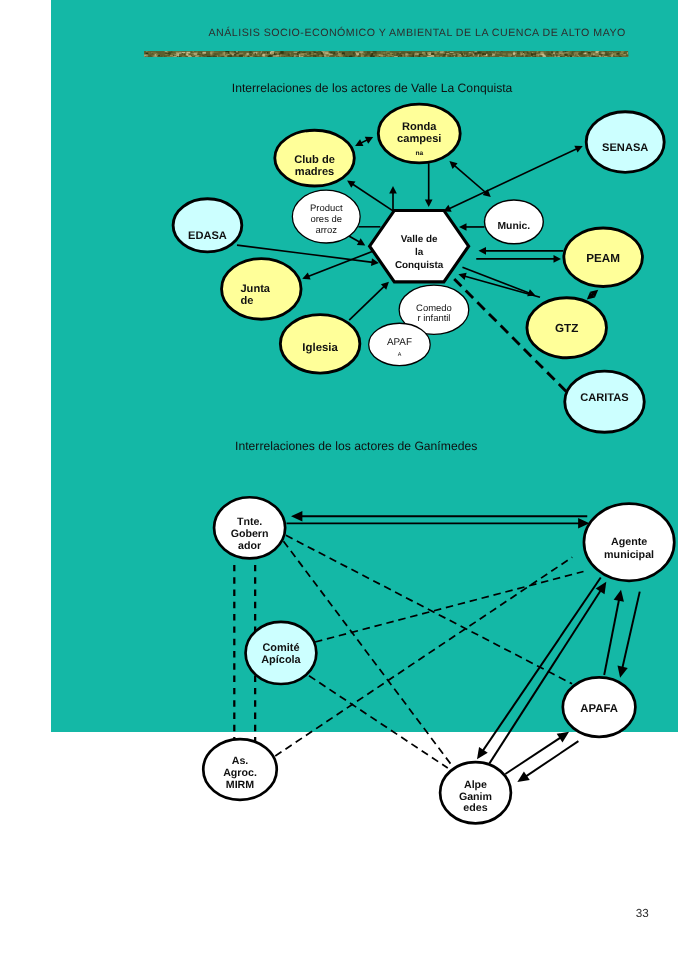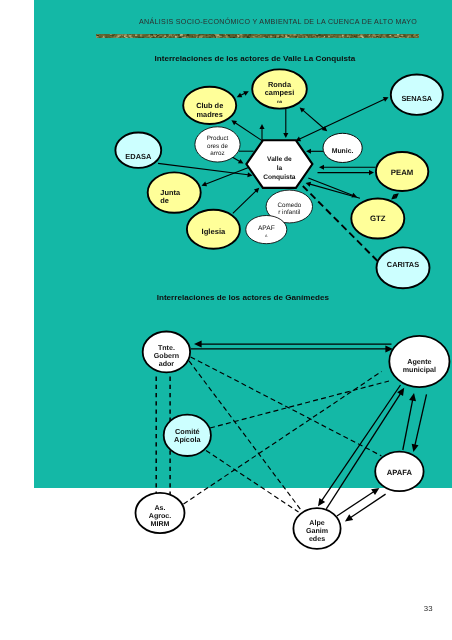--- a/index.html
+++ b/index.html
@@ -4,21 +4,21 @@
 <style>
 html,body{margin:0;padding:0;background:#ffffff;}
 body{width:452px;height:640px;position:relative;overflow:hidden;
      font-family:"Liberation Sans",sans-serif;-webkit-font-smoothing:antialiased;}
 #page{position:absolute;left:0;top:0;width:452px;height:488px;background:#14b8a6;
       will-change:transform;transform:translateZ(0);margin-left:34px;}
 .hdr{position:absolute;left:105px;top:18.2px;font-size:7.1px;line-height:8px;
      letter-spacing:.32px;color:#2d2d2d;white-space:nowrap;}
 .band{position:absolute;left:62px;top:33.5px;width:323px;height:4.8px;overflow:hidden;line-height:0;font-size:0;}
 .band svg{display:block;}
-.dtitle{position:absolute;font-size:8.1px;font-weight:bold;color:#0f0f0f;
+.dtitle{position:absolute;font-size:8.1px;font-weight:normal;color:#0f0f0f;
         white-space:nowrap;letter-spacing:.01px;}
 #t1{left:120.5px;top:53.8px;}
 #t2{left:122.7px;top:293px;}
 .pgnum{position:absolute;left:389.8px;top:603.5px;font-size:7.8px;color:#2d2d2d;}
 svg.diag{position:absolute;left:0;top:0;width:452px;height:640px;pointer-events:none;}
 svg text{font-family:"Liberation Sans",sans-serif;fill:#111;
   -webkit-font-smoothing:antialiased;text-rendering:geometricPrecision;}
 </style>
 </head>
 <body>

